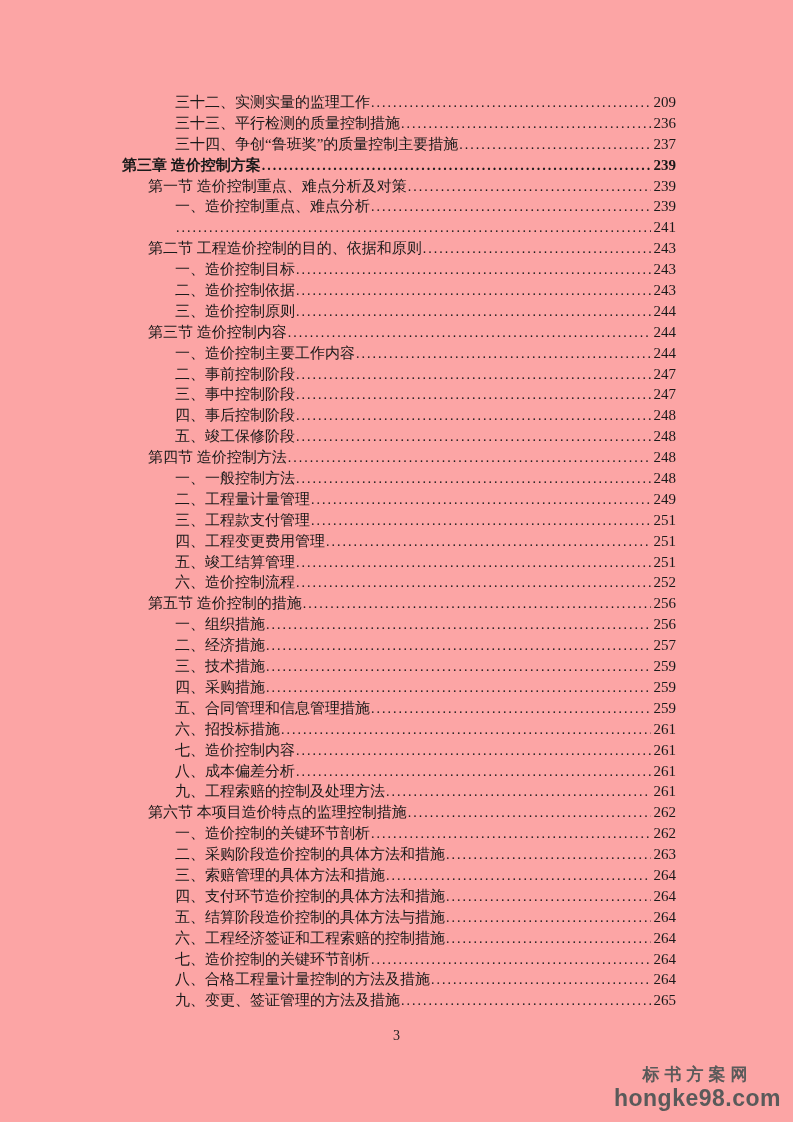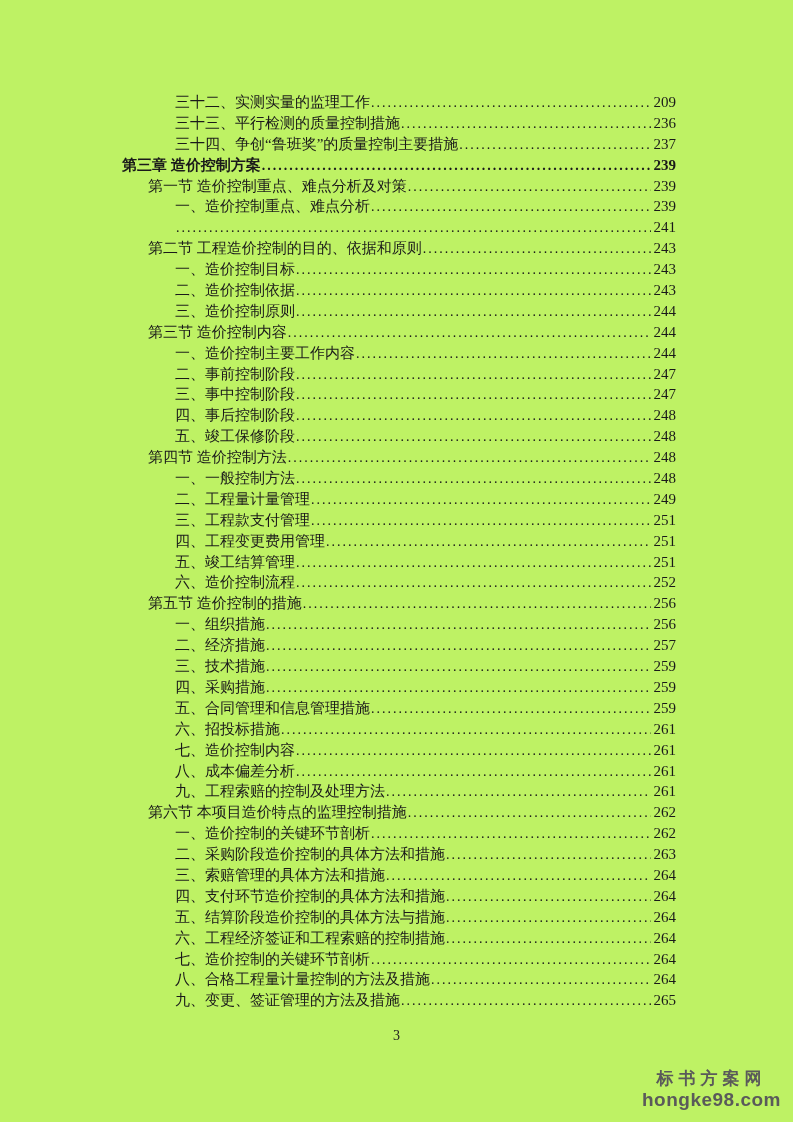--- a/index.html
+++ b/index.html
@@ -11,21 +11,21 @@
     position: relative;
     width: 793px;
     height: 1122px;
     overflow: hidden;
     font-family: "Liberation Serif", "DejaVu Serif", serif;
     color: #1a1a1a;
   }
   .sheet {
     position: absolute;
     inset: 0;
-    background: #bef264;
+    background: #fca5a5;
   }
   
   .toc {
     position: absolute;
     top: 92px;
     left: 122px;
     width: 554px;
   }
   .toc-row {
     display: flex;
@@ -76,21 +76,21 @@
     color: #5a5a5a;
     font-family: "Liberation Sans", "DejaVu Sans", sans-serif;
   }
   .wm-cn {
     font-size: 17px;
     font-weight: bold;
     letter-spacing: 5px;
     line-height: 1.1;
   }
   .wm-url {
-    font-size: 19px;
+    font-size: 23px;
     font-weight: bold;
     letter-spacing: 0.5px;
     line-height: 1.05;
     margin-top: 1px;
   }
 </style>
 </head>
 <body>
 
 <div class="sheet">

